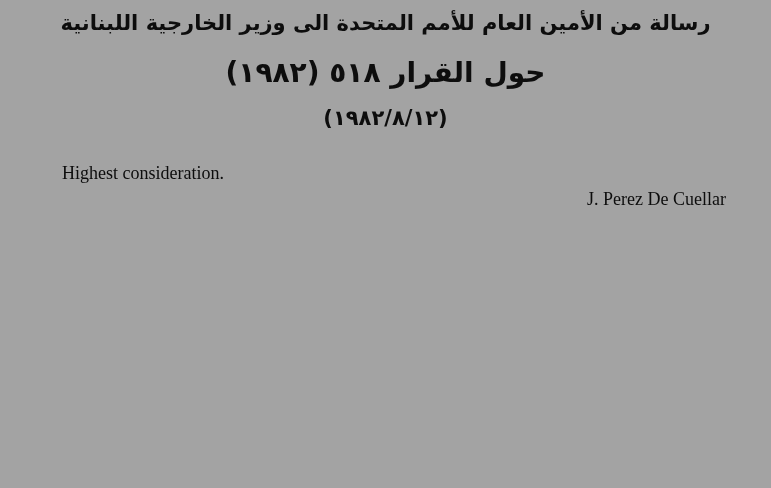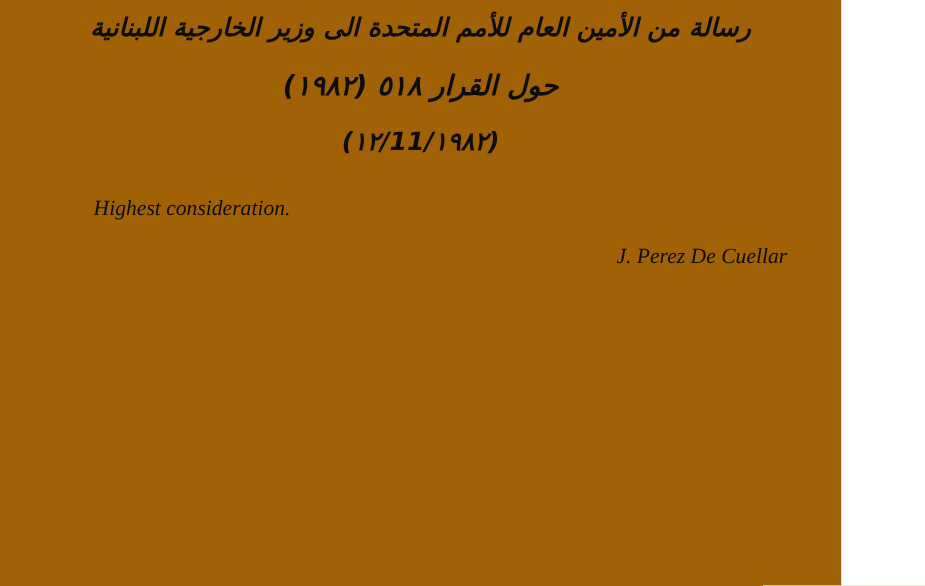--- a/index.html
+++ b/index.html
@@ -2,77 +2,76 @@
 <html lang="en"><head>
 <meta charset="utf-8">
 <style>
   html, body {
     margin: 0;
     padding: 0;
     background: #ffffff;
   }
   .page {
     position: relative;
-    width: 701px;
+    width: 771px;
     height: 488px;
-    background: #a16207;
+    background: #a3a3a3;
     color: #0d0d0d;
     overflow: hidden;
     box-sizing: border-box;
     font-family: "Liberation Serif", "DejaVu Serif", serif;
-    font-style: italic;
   }
   
   .heading {
     direction: rtl;
     text-align: center;
     font-family: "DejaVu Sans", "Liberation Sans", sans-serif;
     font-weight: 700;
     padding-top: 7px;
   }
   .heading-line-1 { font-size: 21px; line-height: 33px; margin: 0 0 16px 0; }
-  .heading-line-2 { font-size: 23px; line-height: 33px; margin: 0 0 13px 0; }
+  .heading-line-2 { font-size: 28px; line-height: 33px; margin: 0 0 13px 0; }
   .heading-line-3 { font-size: 21px; line-height: 32px; margin: 0 0 13px 0; }
   .heading-line-4 { font-size: 16px; line-height: 25px; margin: 0; }
 
   
   .letter {
     margin: 26px 25px 0 24px;
     font-size: 18px;
     line-height: 26px;
   }
   .addr {
     margin: 0;
     padding-left: 38px;
   }
   .para {
     margin: 0;
     text-align: justify;
     text-indent: 30px;
     word-spacing: 2px;
   }
   .closing {
-    margin: 16px;
+    margin: 0;
     padding-left: 38px;
   }
   .signature {
     width: max-content;
     margin: 2px 20px 0 auto;
     line-height: 22px;
   }
 </style>
 </head>
 <body>
 
 <div class="page">
 
   <header class="heading">
     <div class="heading-line-1">رسالة من الأمين العام للأمم المتحدة الى وزير الخارجية اللبنانية</div>
     <div class="heading-line-2">حول القرار ٥١٨ (١٩٨٢)</div>
-    <div class="heading-line-3">(١٩٨٢/11/١٢)</div>
+    <div class="heading-line-3">(١٩٨٢/٨/١٢)</div>
   </header>
 
   <main class="letter">
     <p class="closing">Highest consideration.</p>
 
     <div class="signature">
       <div>J. Perez De Cuellar</div>
     </div>
   </main>
 

